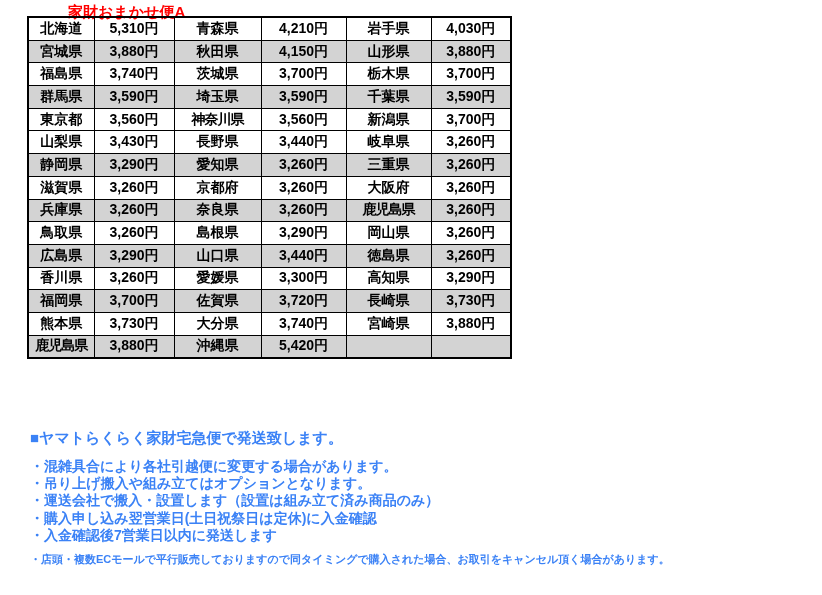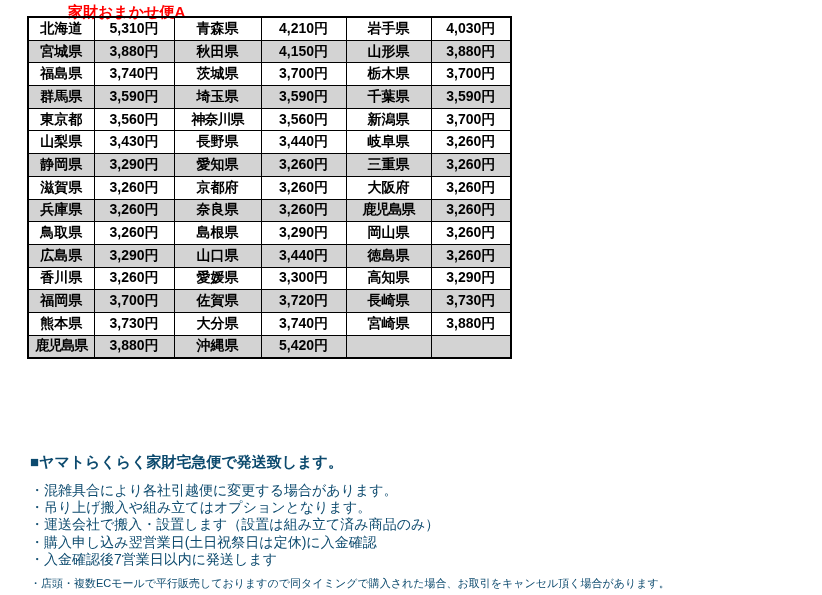--- a/index.html
+++ b/index.html
@@ -49,43 +49,42 @@
     letter-spacing: -1px;
   }
   table.fee-table tr.alt td {
     background: var(--alt-color, #d3d3d3);
   }
   .notes {
     position: absolute;
     left: 30px;
     top: 429px;
     width: 785px;
-    color: #0c4a6e;
-    margin-top: 24px;
+    color: #3b82f6;
   }
   .notes-heading {
     font-size: 15px;
     font-weight: bold;
     margin: 0 0 10px 0;
     white-space: nowrap;
   }
   ul.bullets {
     list-style: none;
     margin: 0;
     padding: 0;
   }
   ul.bullets li {
     font-size: 14px;
-    font-weight: normal;
+    font-weight: bold;
     line-height: 17.2px;
     white-space: nowrap;
   }
   .small-note {
     font-size: 11px;
-    font-weight: normal;
+    font-weight: bold;
     margin-top: 8px;
     white-space: nowrap;
   }
 </style>
 </head>
 <body>
 
 <div class="page">
 
   <div class="title">家財おまかせ便A</div>

